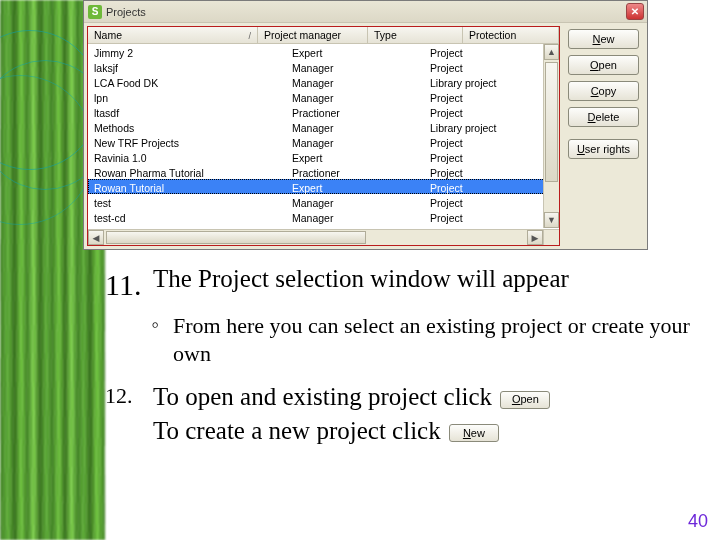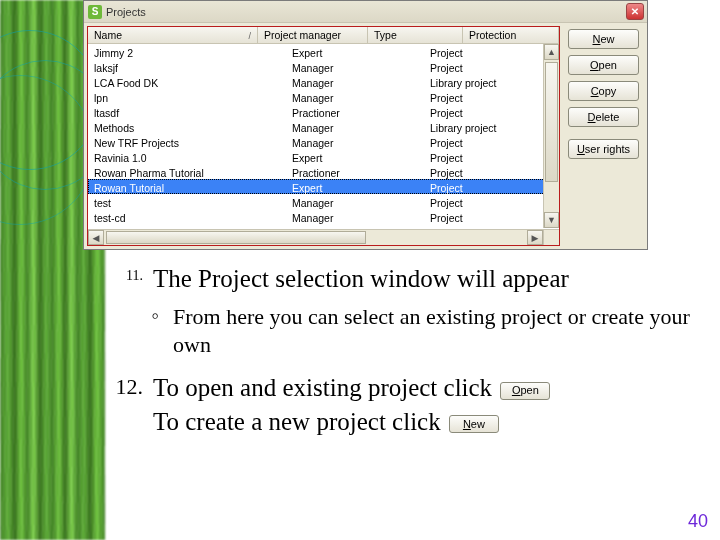--- a/index.html
+++ b/index.html
@@ -223,34 +223,34 @@
     right: 0;
     top: 265px;
     padding: 0 4px 0 0;
     color: #000;
   }
   .li11 {
     display: flex;
     font-size: 25px;
     margin-bottom: 10px;
   }
-  .li11 .num { width: 48px; text-align: right; padding-right: 10px; font-size: 14px; padding-top: 3px;}
+  .li11 .num { width: 48px; text-align: left; padding-right: 10px; font-size: 30px; padding-top: 3px;}
   .sub {
     display: flex;
     font-size: 22px;
     margin: 0 0 12px 0;
   }
   .sub .bullet { width: 68px; text-align: right; padding-right: 14px; color: #222; }
   .sub .txt { flex: 1; line-height: 1.28; }
   .li12 {
     display: flex;
     font-size: 25px;
     align-items: flex-start;
   }
-  .li12 .num { width: 48px; text-align: right; padding-right: 10px; font-size: 22px; padding-top: 3px; }
+  .li12 .num { width: 48px; text-align: left; padding-right: 10px; font-size: 22px; padding-top: 3px; }
   .li12 .body { flex: 1; line-height: 1.35; }
   .inline-btn {
     display: inline-flex;
     vertical-align: middle;
     height: 18px;
     width: 50px;
     background: linear-gradient(#fdfdfb,#e6e3d6);
     border: 1px solid #8a8a7a;
     border-radius: 3px;
     font-family: Tahoma, Arial, sans-serif;

